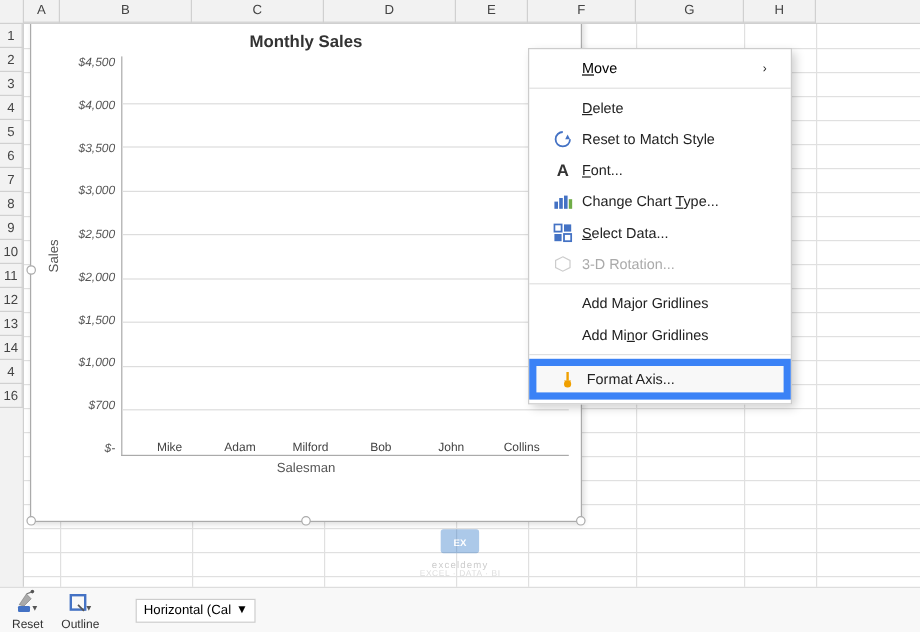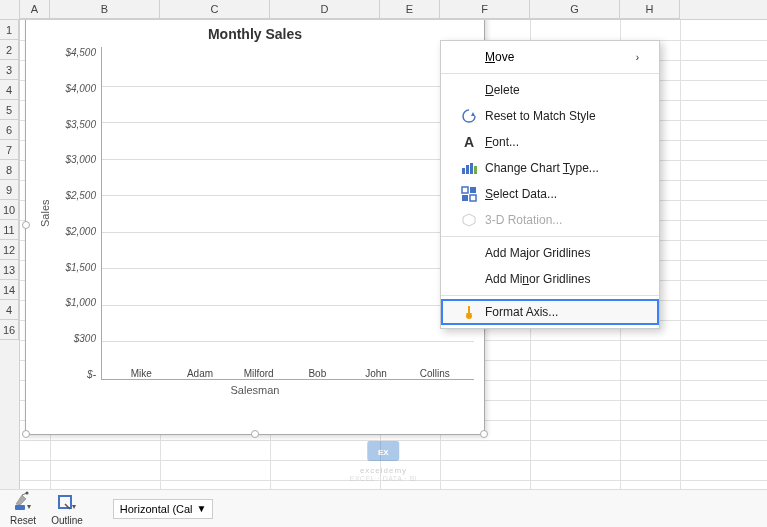--- a/index.html
+++ b/index.html
@@ -430,21 +430,21 @@
 
         <div class="y-axis">
           <span>$4,500</span>
           <span>$4,000</span>
           <span>$3,500</span>
           <span>$3,000</span>
           <span>$2,500</span>
           <span>$2,000</span>
           <span>$1,500</span>
           <span>$1,000</span>
-          <span>$300</span>
+          <span>$700</span>
           <span>$-</span>
         </div>
 
         <div class="chart-plot">
 
           <div class="gridline-h" style="bottom:88%;height:1px;background:#ddd;position:absolute;left:0;right:0"></div>
           <div class="gridline-h" style="bottom:77%;height:1px;background:#ddd;position:absolute;left:0;right:0"></div>
           <div class="gridline-h" style="bottom:66%;height:1px;background:#ddd;position:absolute;left:0;right:0"></div>
           <div class="gridline-h" style="bottom:55%;height:1px;background:#ddd;position:absolute;left:0;right:0"></div>
           <div class="gridline-h" style="bottom:44%;height:1px;background:#ddd;position:absolute;left:0;right:0"></div>
@@ -555,21 +555,21 @@
       <span>Add Ma<span class="underline">j</span>or Gridlines</span>
     </div>
 
     <div class="menu-item">
       <span class="menu-icon"></span>
       <span>Add Mi<span class="underline">n</span>or Gridlines</span>
     </div>
 
     <div class="menu-separator"></div>
 
-    <div class="menu-item highlighted" style="border:2px solid #3b82f6; background:#f8f8f8; padding: 3px 18px;">
+    <div class="menu-item highlighted" style="border:6px solid #3b82f6; background:#f8f8f8; padding: 3px 18px;">
       <span class="menu-icon">
         <svg width="16" height="16" viewBox="0 0 16 16">
           <circle cx="8" cy="12" r="3" fill="#f0a000"></circle>
           <line x1="8" y1="2" x2="8" y2="9" stroke="#f0a000" stroke-width="2"></line>
           <polygon points="5,9 11,9 8,13" fill="#f0a000"></polygon>
         </svg>
       </span>
       <span>Format Axis...</span>
     </div>
   </div>

